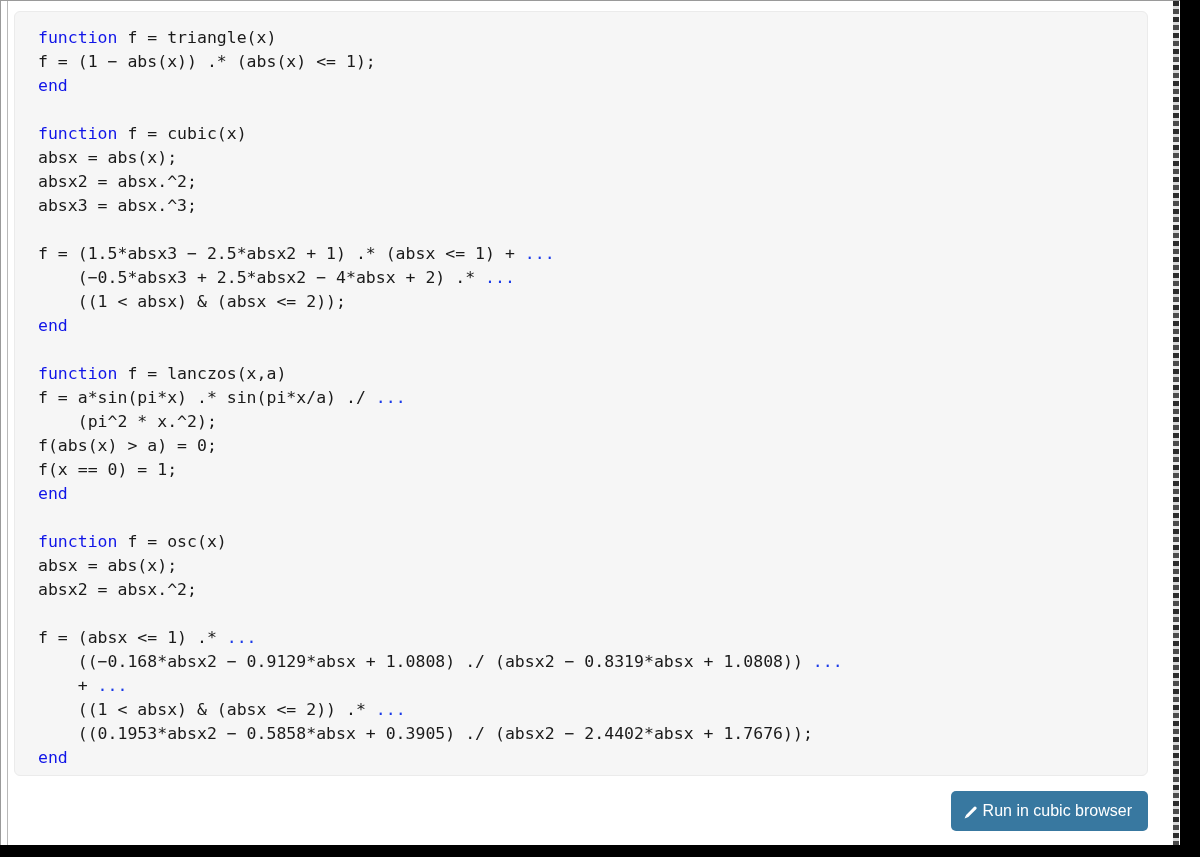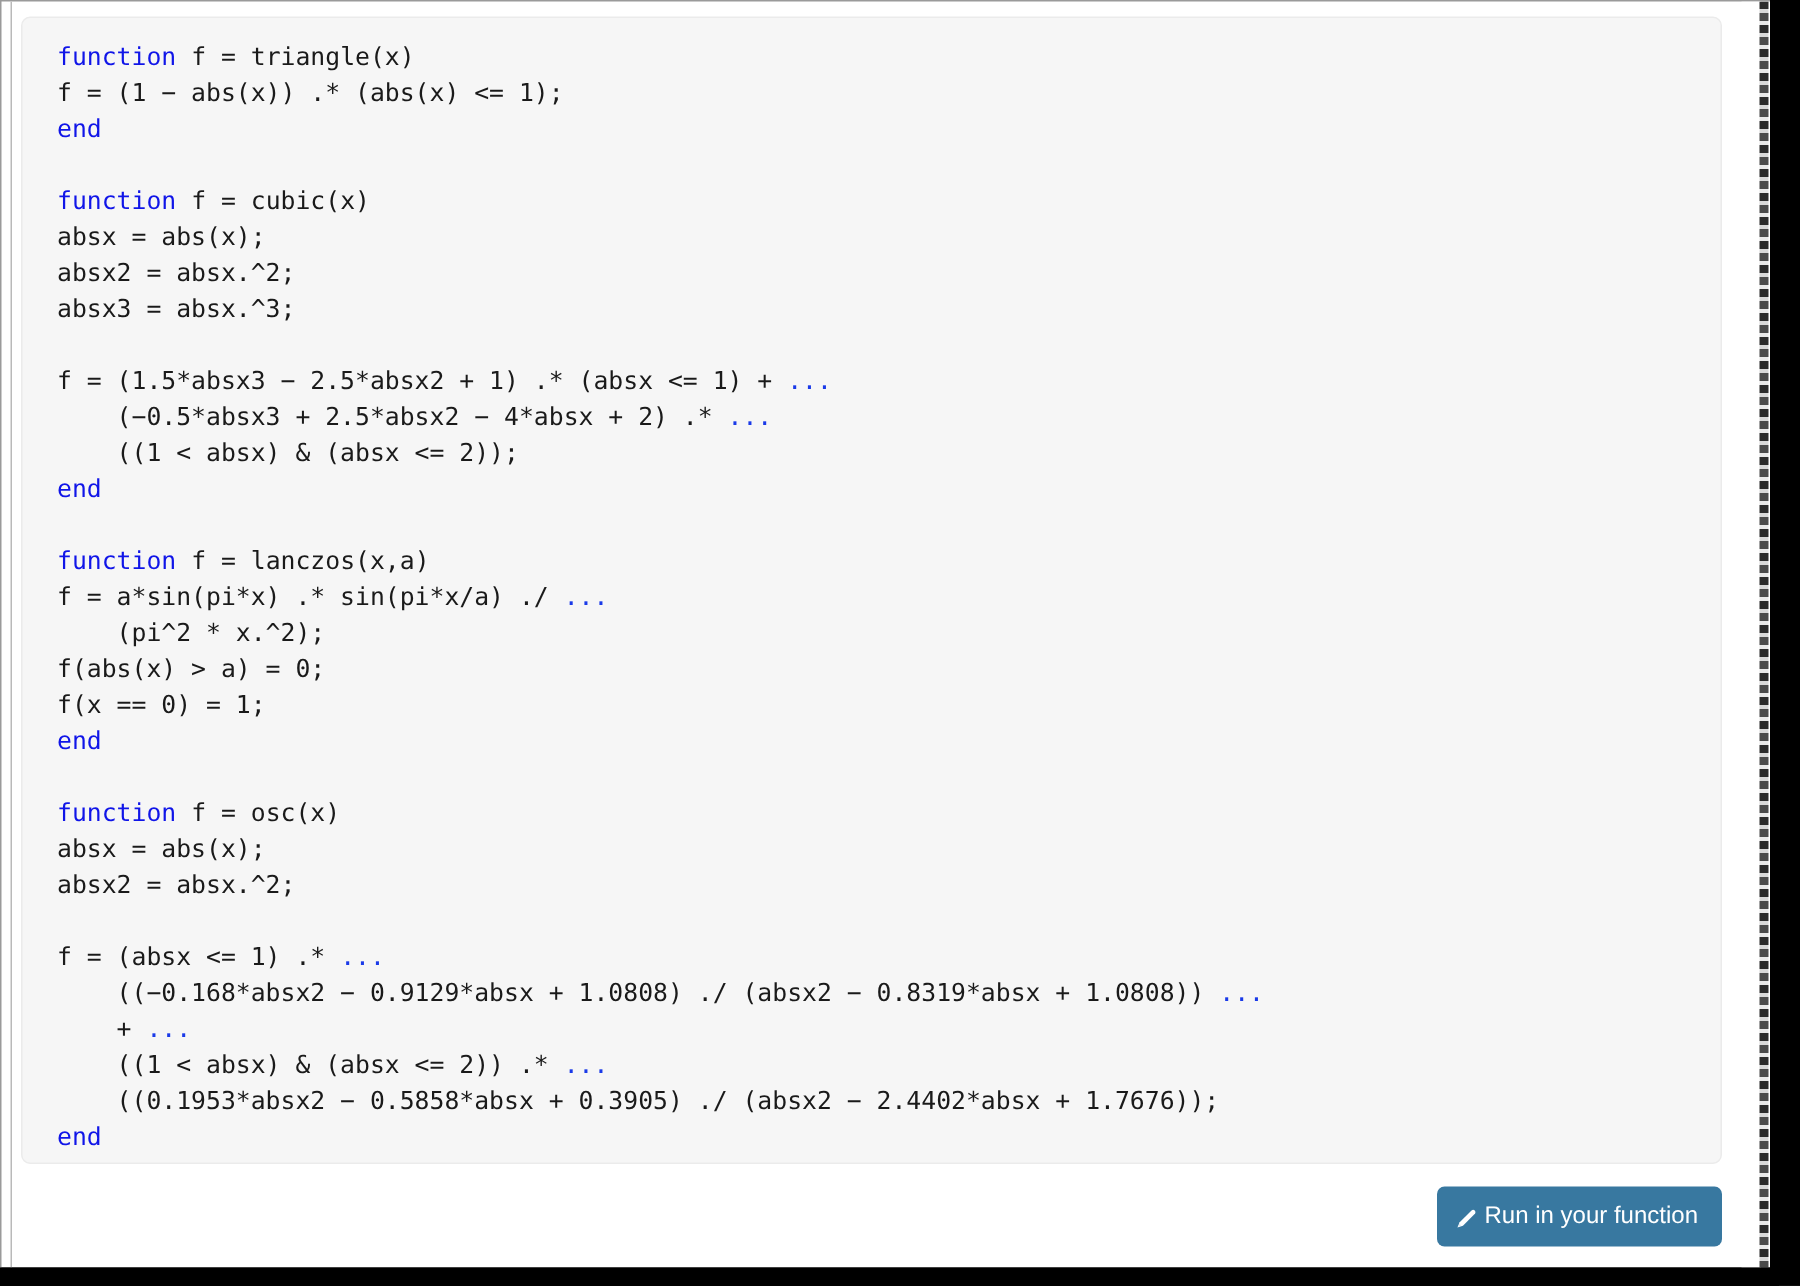--- a/index.html
+++ b/index.html
@@ -189,21 +189,21 @@
 
     <div class="button-row">
 
       <button class="btn btn-run">
         <span class="pencil-icon">
           <svg viewBox="0 0 16 16" width="16" height="16" aria-hidden="true">
             <path d="M1.6 14.4 L3.1 10.9 L11.2 2.8 A1.6 1.6 0 0 1 13.4 5.0 L5.3 13.1 Z" fill="#ffffff"></path>
             <path d="M2.2 13.8 L3.0 11.9 L4.1 13.0 Z" fill="#dfe9f0"></path>
           </svg>
         </span>
-        <span>Run in your function</span>
+        <span>Run in cubic browser</span>
       </button>
 
 
     </div>
 
     <div class="scroll-track"></div>
     <div class="scroll-thumb"></div>
 
   </div>
 

